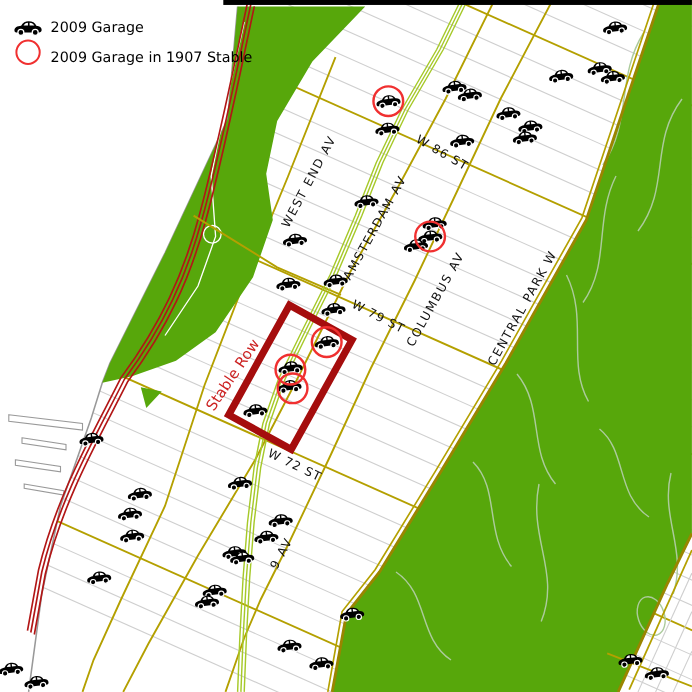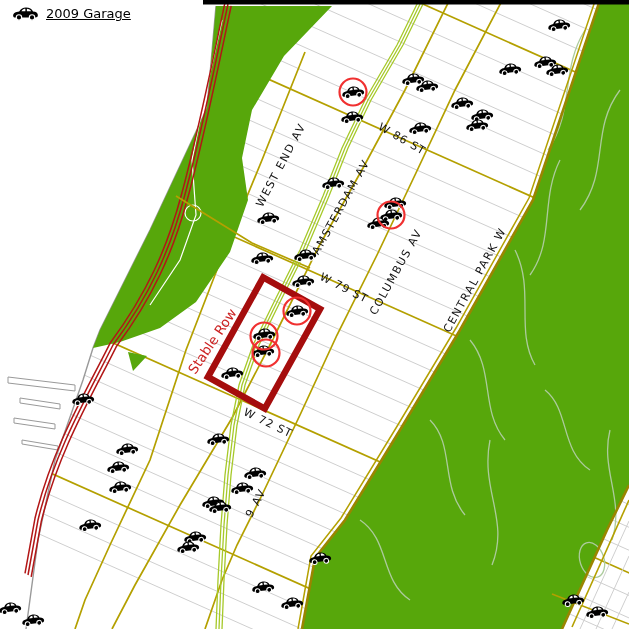--- a/index.html
+++ b/index.html
@@ -5,21 +5,21 @@
   html,body{margin:0;padding:0;background:#fff;}
   #stage{position:relative;width:629px;height:629px;overflow:hidden;background:#fff;
          font-family:"DejaVu Sans","Liberation Sans",sans-serif;}
   #map-svg{position:absolute;left:0;top:0;}
   .map-label{position:absolute;white-space:nowrap;color:#111;font-size:11px;
              transform:translate(-50%,-50%);pointer-events:none;}
   .map-label.avenue{letter-spacing:1.5px;}
   .map-label.street{letter-spacing:1px;}
   .map-label.annotation{font-size:13.5px;font-weight:500;}
   #legend{position:absolute;left:10px;top:6px;}
-  .legend-row{display:flex;align-items:flex-start;height:27px;text-decoration:underline;}
+  .legend-row{display:flex;align-items:flex-end;height:27px;}
   .legend-icon{width:30px;display:flex;justify-content:center;align-items:center;}
   .legend-text{font-size:13px;color:#000;margin-left:6px;}
 </style>
 </head>
 <body>
 
 <div id="stage">
   <svg id="map-svg" width="629" height="629" viewBox="0 0 629 629">
       <g>
         <line x1="-5.199999999999989" y1="-282.79999999999995" x2="633.9000000000001" y2="2.0999999999999943" stroke="#CFCFCF" stroke-width="1"></line>
@@ -444,14 +444,22 @@
         <svg width="27" height="15" viewBox="0 0 24 13">
           <path d="M1,8.4 C1,6 3.3,5 6.4,4.7 C7.7,2.1 10,1.1 12.4,1.1 C15.5,1.1 17.7,2.3 18.7,4.7 C21.4,4.9 23,6 23,7.9 C23,9.5 22.1,10.1 20.8,10.1 L3.1,10.1 C1.9,10.1 1,9.6 1,8.4 Z" fill="#000"></path>
           <path d="M8.4,4.5 C9.3,2.7 10.7,2.2 11.9,2.2 L11.9,4.5 Z" fill="#fff"></path>
           <path d="M13.2,2.2 C15,2.3 16.4,3.1 17.1,4.5 L13.2,4.5 Z" fill="#fff"></path>
           <circle cx="6.2" cy="10" r="2.4" fill="#000" stroke="#fff" stroke-width="1"></circle>
           <circle cx="17.8" cy="10" r="2.4" fill="#000" stroke="#fff" stroke-width="1"></circle>
         </svg>
       </span>
       <span class="legend-text">2009 Garage</span>
     </div>
+    <div class="legend-row">
+      <span class="legend-icon">
+        <svg width="25" height="25" viewBox="0 0 25 25">
+          <circle cx="12.5" cy="12.5" r="10.6" fill="none" stroke="#F03030" stroke-width="1.8"></circle>
+        </svg>
+      </span>
+      <span class="legend-text">2009 Garage in 1907 Stable</span>
+    </div>
   </div>
 </div>
 
 </body></html>

